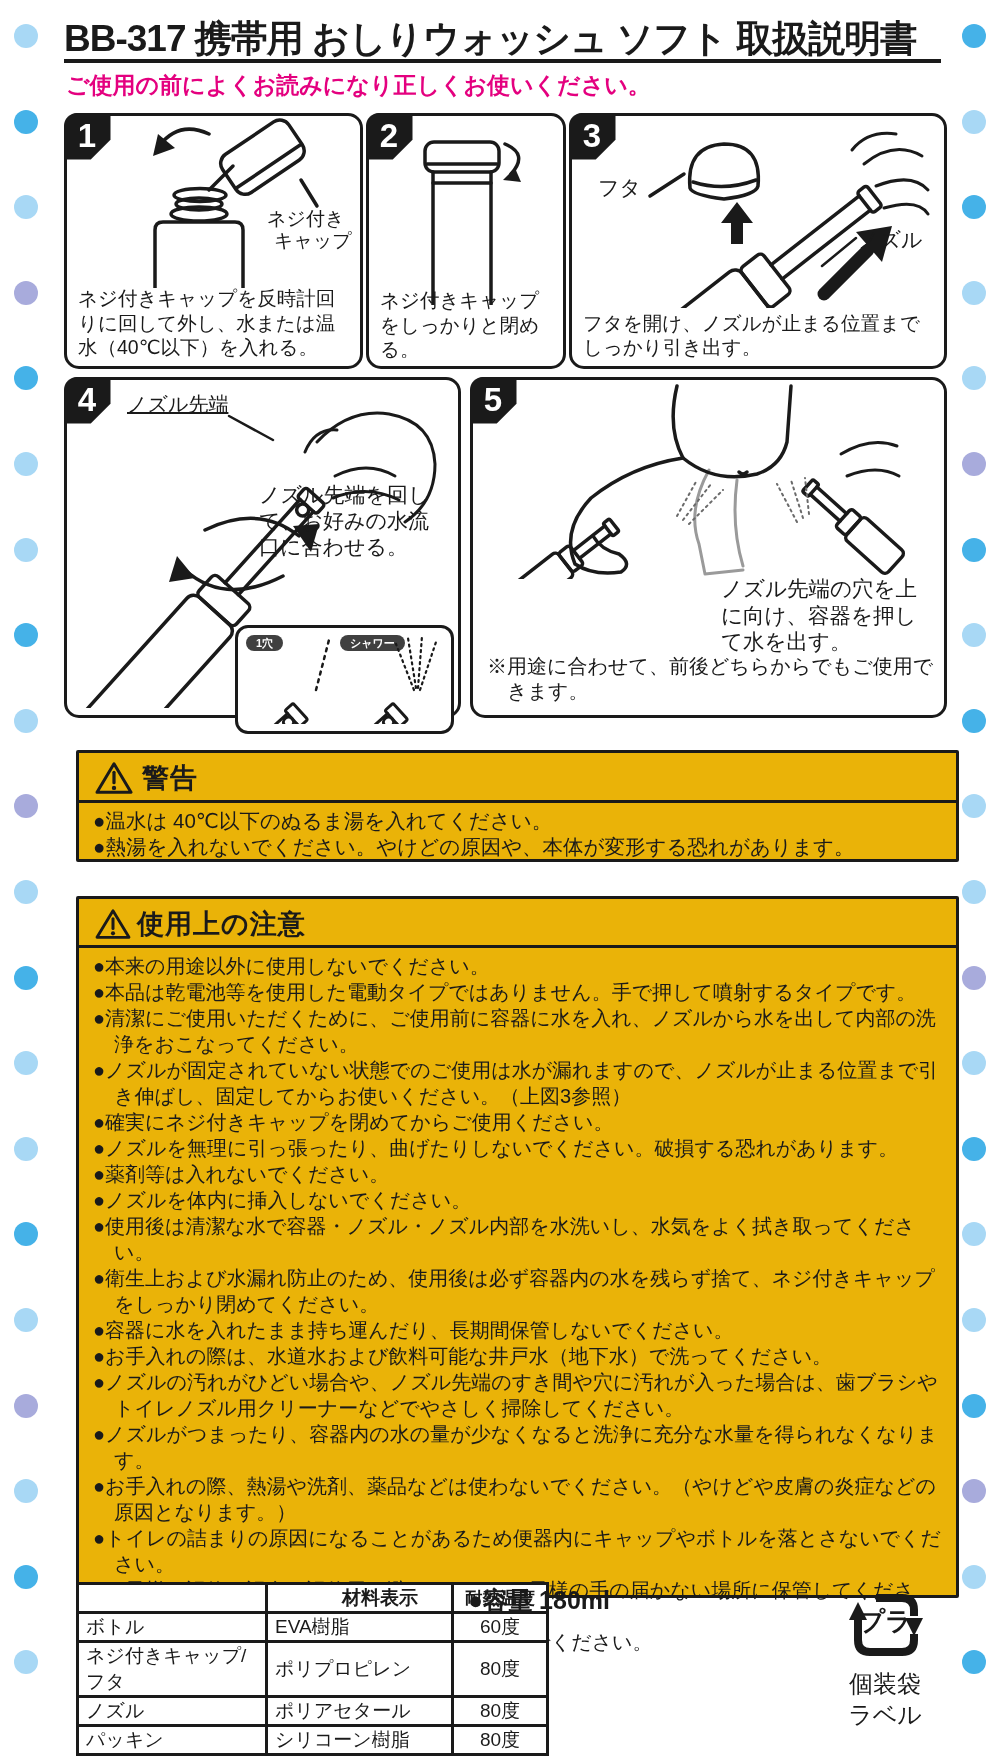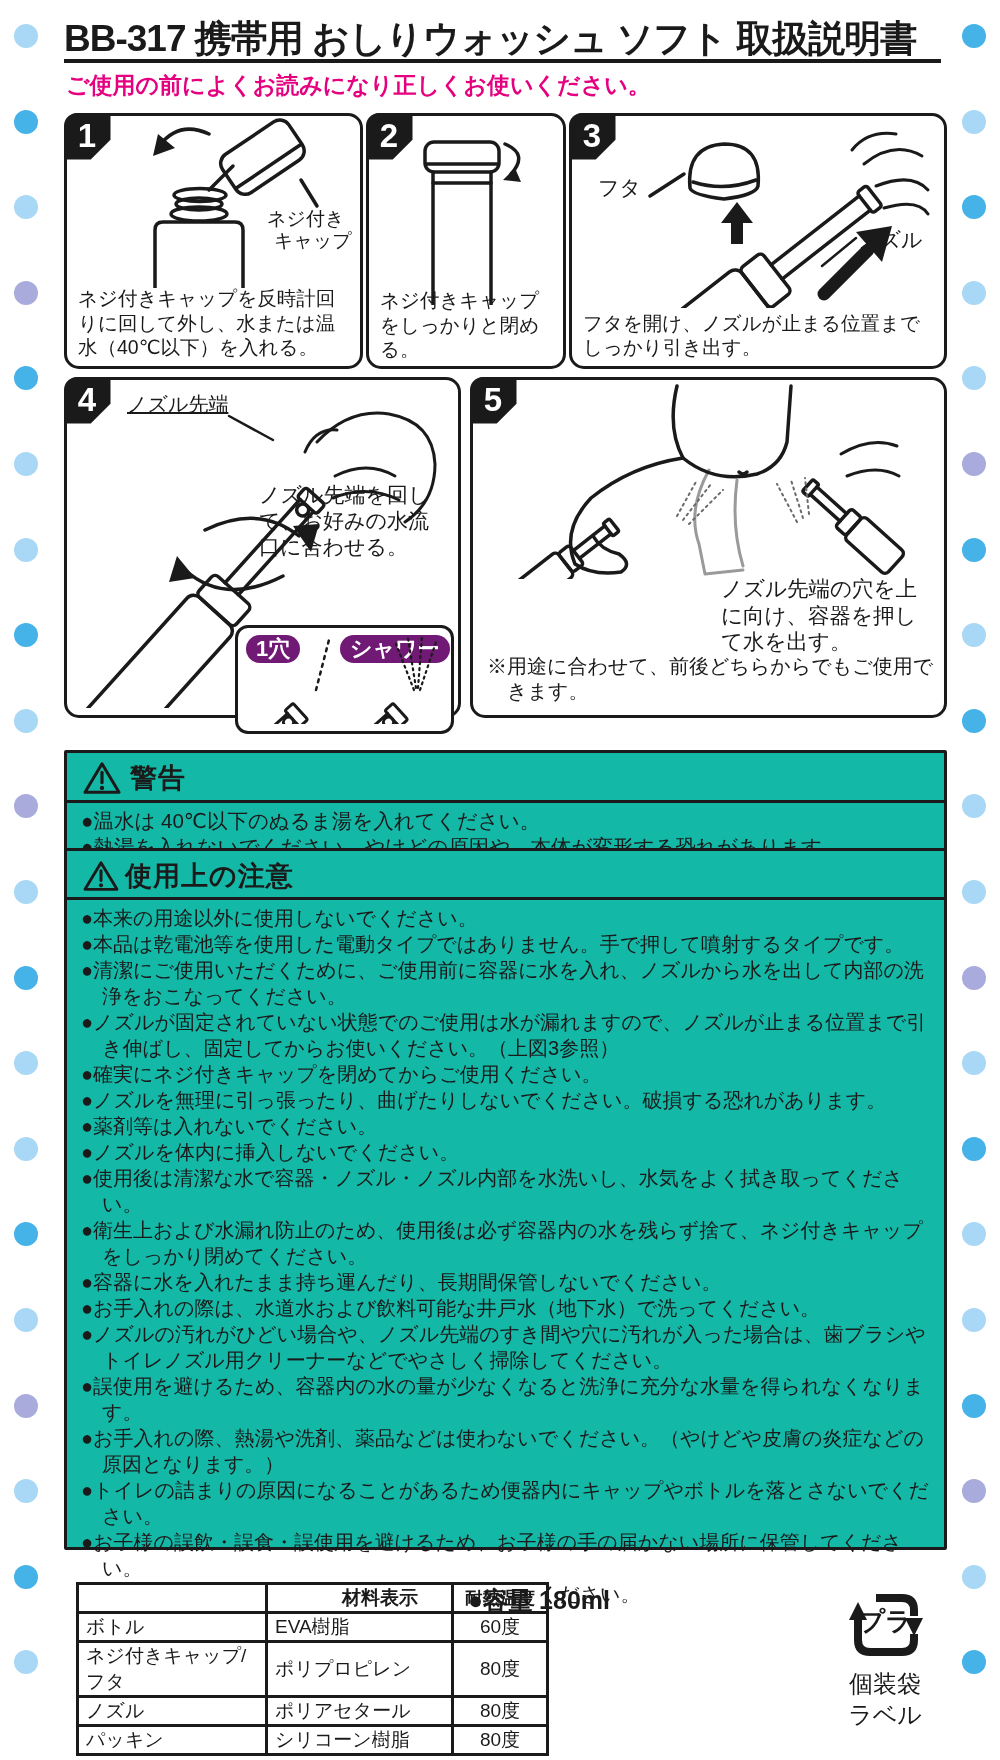--- a/index.html
+++ b/index.html
@@ -10,25 +10,25 @@
   .title-rule{position:absolute;left:64px;top:59px;width:877px;height:4px;background:#1a1a1a;}
   .subtitle{position:absolute;left:66px;top:70px;font-size:23px;font-weight:700;color:#e4007f;}
 
   .step-box{position:absolute;border:3.5px solid #1a1a1a;border-radius:15px;background:#fff;}
   .badge-num{position:absolute;top:-3.5px;left:-3.5px;width:47px;height:47px;background:#1a1a1a;color:#fff;
              font-size:33px;font-weight:700;display:flex;align-items:center;justify-content:center;
              border-top-left-radius:13px;clip-path:polygon(0 0,100% 0,100% 58%,58% 100%,0 100%);}
   .caption{position:absolute;left:11px;right:7px;font-size:19.5px;line-height:1.24;font-weight:500;}
   .plabel{position:absolute;font-size:19px;font-weight:500;line-height:1.15;}
   .ill{position:absolute;}
-  .oval-badge{position:absolute;background:#701a75;color:#fff;font-weight:700;font-size:22px;
+  .oval-badge{position:absolute;background:#404040;color:#fff;font-weight:700;font-size:11px;
               border-radius:999px;padding:2px 10px;line-height:1.1;}
   .opt-box{position:absolute;border:3.5px solid #1a1a1a;border-radius:13px;background:#fff;}
 
-  .sec{position:absolute;border:3.5px solid #1a1a1a;border-radius:2px;background:#14b8a6;}
+  .sec{position:absolute;border:3.5px solid #1a1a1a;border-radius:2px;background:#eab308;margin-left:12px;}
   .sec-head{display:flex;align-items:center;gap:9px;padding:7px 16px 4px;border-bottom:3px solid #1a1a1a;}
   .sec-title{font-size:27px;font-weight:700;letter-spacing:1px;}
   .sec-body{padding:5px 12px 8px 14px;}
   .item{font-size:20.5px;line-height:1.28;font-weight:500;padding-left:21px;text-indent:-21px;}
   .cautions .item{font-size:20px;line-height:1.3;}
 
   table.spec{position:absolute;left:76px;top:1582px;border-collapse:collapse;font-size:19px;font-weight:500;}
   table.spec td{border:3px solid #1a1a1a;padding:0 7px;height:25px;background:#fff;}
   td.diag{width:172px;background:linear-gradient(to bottom right,#fff 48.8%,#1a1a1a 48.8%,#1a1a1a 52%,#fff 52%);}
   td.hcell{text-align:center;font-weight:700;}
@@ -223,21 +223,21 @@
         <circle cx="20" cy="28.5" r="2.3" fill="#1a1a1a"></circle>
       </svg>
       <span class="sec-title">警告</span>
     </div>
     <div class="sec-body">
       <div class="item">●温水は 40℃以下のぬるま湯を入れてください。</div>
       <div class="item">●熱湯を入れないでください。やけどの原因や、本体が変形する恐れがあります。</div>
     </div>
   </div>
 
-  <div class="sec cautions" style="left:64px;top:848px;width:877px;height:696px;">
+  <div class="sec cautions" style="left:64px;top:896px;width:877px;height:696px;">
     <div class="sec-head" style="gap:6px;padding-bottom:3px;">
       <svg width="36" height="32" viewBox="0 0 40 36">
         <polygon points="20,3 38,33 2,33" fill="none" stroke="#1a1a1a" stroke-width="3.2" stroke-linejoin="round"></polygon>
         <line x1="20" y1="12" x2="20" y2="23" stroke="#1a1a1a" stroke-width="3.4" stroke-linecap="round"></line>
         <circle cx="20" cy="28.5" r="2.3" fill="#1a1a1a"></circle>
       </svg>
       <span class="sec-title">使用上の注意</span>
     </div>
     <div class="sec-body">
       <div class="item">●本来の用途以外に使用しないでください。</div>
@@ -246,21 +246,21 @@
       <div class="item">●ノズルが固定されていない状態でのご使用は水が漏れますので、ノズルが止まる位置まで引き伸ばし、固定してからお使いください。（上図3参照）</div>
       <div class="item">●確実にネジ付きキャップを閉めてからご使用ください。</div>
       <div class="item">●ノズルを無理に引っ張ったり、曲げたりしないでください。破損する恐れがあります。</div>
       <div class="item">●薬剤等は入れないでください。</div>
       <div class="item">●ノズルを体内に挿入しないでください。</div>
       <div class="item">●使用後は清潔な水で容器・ノズル・ノズル内部を水洗いし、水気をよく拭き取ってください。</div>
       <div class="item">●衛生上および水漏れ防止のため、使用後は必ず容器内の水を残らず捨て、ネジ付きキャップをしっかり閉めてください。</div>
       <div class="item">●容器に水を入れたまま持ち運んだり、長期間保管しないでください。</div>
       <div class="item">●お手入れの際は、水道水および飲料可能な井戸水（地下水）で洗ってください。</div>
       <div class="item">●ノズルの汚れがひどい場合や、ノズル先端のすき間や穴に汚れが入った場合は、歯ブラシやトイレノズル用クリーナーなどでやさしく掃除してください。</div>
-      <div class="item">●誤使用を避けるため、容器内の水の量が少なくなると洗浄に充分な水量を得られなくなります。</div>
+      <div class="item">●ノズルがつまったり、容器内の水の量が少なくなると洗浄に充分な水量を得られなくなります。</div>
       <div class="item">●お手入れの際、熱湯や洗剤、薬品などは使わないでください。（やけどや皮膚の炎症などの原因となります。）</div>
       <div class="item">●トイレの詰まりの原因になることがあるため便器内にキャップやボトルを落とさないでください。</div>
       <div class="item">●お子様の誤飲・誤食・誤使用を避けるため、お子様の手の届かない場所に保管してください。</div>
       <div class="item">●火気のそばや高温多湿になる場所に保管しないでください。</div>
     </div>
   </div>
 
   <table class="spec">
     <tbody>
         <tr>

